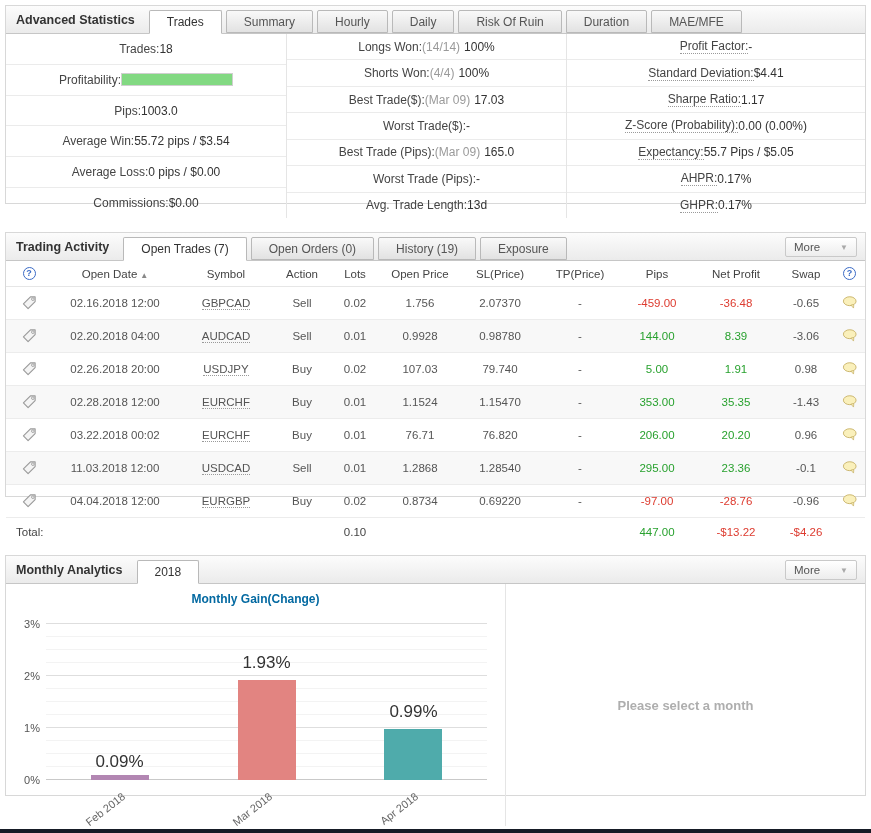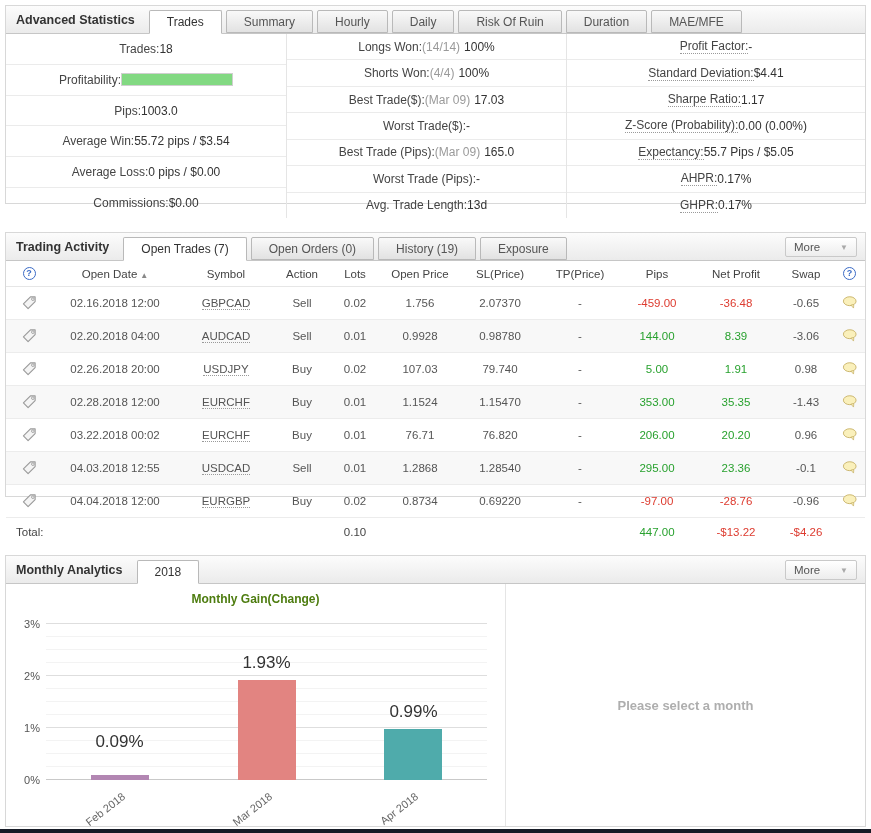--- a/index.html
+++ b/index.html
@@ -4,21 +4,21 @@
 <style>
   * { box-sizing: border-box; }
   html,body { margin:0; padding:0; }
   body {
     width:871px; height:833px; position:relative; overflow:hidden;
     background:#fff; font-family:"Liberation Sans", sans-serif; font-size:12px; color:#333;
   }
   .panel { position:absolute; left:5px; width:861px; border:1px solid #d8d8d8; background:#fff; }
   #panel-stats    { top:5px;   height:199px; }
   #panel-activity { top:232px; height:265px; }
-  #panel-monthly  { top:555px; height:272px; }
+  #panel-monthly  { top:555px; height:241px; }
 
   .panel-header {
     height:28px; background:linear-gradient(#fcfcfc,#ebebeb);
     border-bottom:1px solid #c6c6c6; display:flex; align-items:center; position:relative;
   }
   .panel-title { font-weight:bold; font-size:12.5px; color:#333; padding:0 14px 0 10px; white-space:nowrap; }
   .tabs { display:flex; gap:4px; align-self:flex-end; margin-bottom:-1px; }
   .tab {
     padding:0 17px; height:23px; line-height:22px; font-size:12px; color:#555; cursor:pointer;
     border:1px solid #b9b9b9; border-radius:2px 2px 0 0;
@@ -61,21 +61,21 @@
   .neg { color:#dd3b2f; }
   .qmark { display:inline-block; width:13px; height:13px; line-height:11px; border:1px solid #3b6bc6;
     border-radius:50%; color:#3b6bc6; font-size:9px; font-weight:bold; text-align:center; cursor:pointer; }
   .total-row { height:27px; color:#444; font-size:11.5px; }
   .total-row > div { text-align:center; }
   .total-label { grid-column:1 / span 2; text-align:left !important; padding-left:10px; }
 
   
   .monthly-body { display:flex; height:242px; }
   .chart-area { width:500px; border-right:1px solid #e5e5e5; position:relative; }
-  .chart-title { text-align:center; font-weight:bold; font-size:12px; color:#4d7c0f; padding-top:8px; height:26px; }
+  .chart-title { text-align:center; font-weight:bold; font-size:12px; color:#0369a1; padding-top:8px; height:26px; }
   .plot { position:relative; margin:14px 18px 0 40px; height:156px; }
   .gridline { position:absolute; left:0; right:0; height:1px; }
   .gridline.minor { background:#f3f3f3; }
   .gridline.major { background:#dedede; }
   .gridline.axis  { background:#c9c9c9; }
   .ytick { position:absolute; left:-36px; width:30px; text-align:right; color:#555; font-size:11px; }
   .bar { position:absolute; width:58px; transform:translateX(-50%); bottom:0; }
   .bar-label { position:absolute; transform:translateX(-50%); color:#333; font-size:17px; white-space:nowrap; }
   .xlabel { position:absolute; top:calc(100% + 10px); width:80px; text-align:right;
     transform:rotate(-38deg); transform-origin:100% 0; color:#666; font-size:11px; }
@@ -344,21 +344,21 @@
             </svg></span>
         </div>
       </div>
       <div class="grid-row trow">
         <div class="icon-cell">
           <span><svg width="15" height="15" viewBox="0 0 16 16">
               <path d="M1.5 9.5 L9 2 L14 2 L14 7 L6.5 14.5 Z" fill="#f4f4f4" stroke="#9a9a9a" stroke-width="1.2" stroke-linejoin="round"></path>
               <circle cx="11.6" cy="4.4" r="1.4" fill="#fff" stroke="#9a9a9a"></circle>
             </svg></span>
         </div>
-        <div>04.03.2018 12:55</div>
+        <div>11.03.2018 12:00</div>
         <div><span class="sym">USDCAD</span></div>
         <div>Sell</div>
         <div>0.01</div>
         <div>1.2868</div>
         <div>1.28540</div>
         <div>-</div>
         <div class="pos">295.00</div>
         <div class="pos">23.36</div>
         <div>-0.1</div>
         <div class="icon-cell">
@@ -434,21 +434,21 @@
           <div class="gridline major" style="bottom: 66.6667%;"></div>
           <div class="gridline minor" style="bottom: 75%;"></div>
           <div class="gridline minor" style="bottom: 83.3333%;"></div>
           <div class="gridline minor" style="bottom: 91.6667%;"></div>
           <div class="gridline major" style="bottom: 100%;"></div>
           <div class="ytick" style="bottom: calc(0% - 6px);">0%</div>
           <div class="ytick" style="bottom: calc(33.3333% - 6px);">1%</div>
           <div class="ytick" style="bottom: calc(66.6667% - 6px);">2%</div>
           <div class="ytick" style="bottom: calc(100% - 6px);">3%</div>
           <div class="bar" style="left: 16.67%; height: 5px; background: rgb(178, 134, 178);"></div>
-          <div class="bar-label" style="left: 16.67%; bottom: 28px;">0.09%</div>
+          <div class="bar-label" style="left: 16.67%; bottom: 8px;">0.09%</div>
           <div class="xlabel" style="left: calc(16.67% - 80px);">Feb 2018</div>
           <div class="bar" style="left: 50%; height: 100px; background: rgb(226, 132, 129);"></div>
           <div class="bar-label" style="left: 50%; bottom: 107px;">1.93%</div>
           <div class="xlabel" style="left: calc(50% - 80px);">Mar 2018</div>
           <div class="bar" style="left: 83.33%; height: 51px; background: rgb(79, 171, 171);"></div>
           <div class="bar-label" style="left: 83.33%; bottom: 58px; margin-top: 34px;">0.99%</div>
           <div class="xlabel" style="left: calc(83.33% - 80px);">Apr 2018</div>
         </div>
     </div>
     <div class="placeholder-area">

